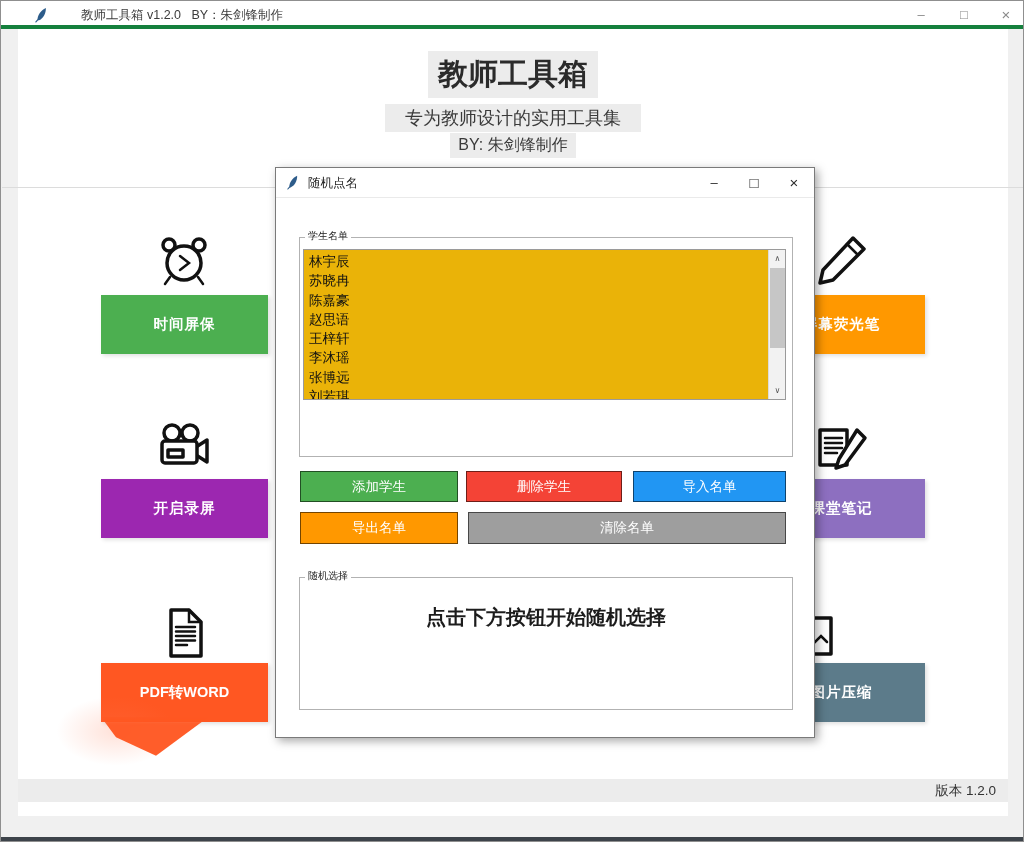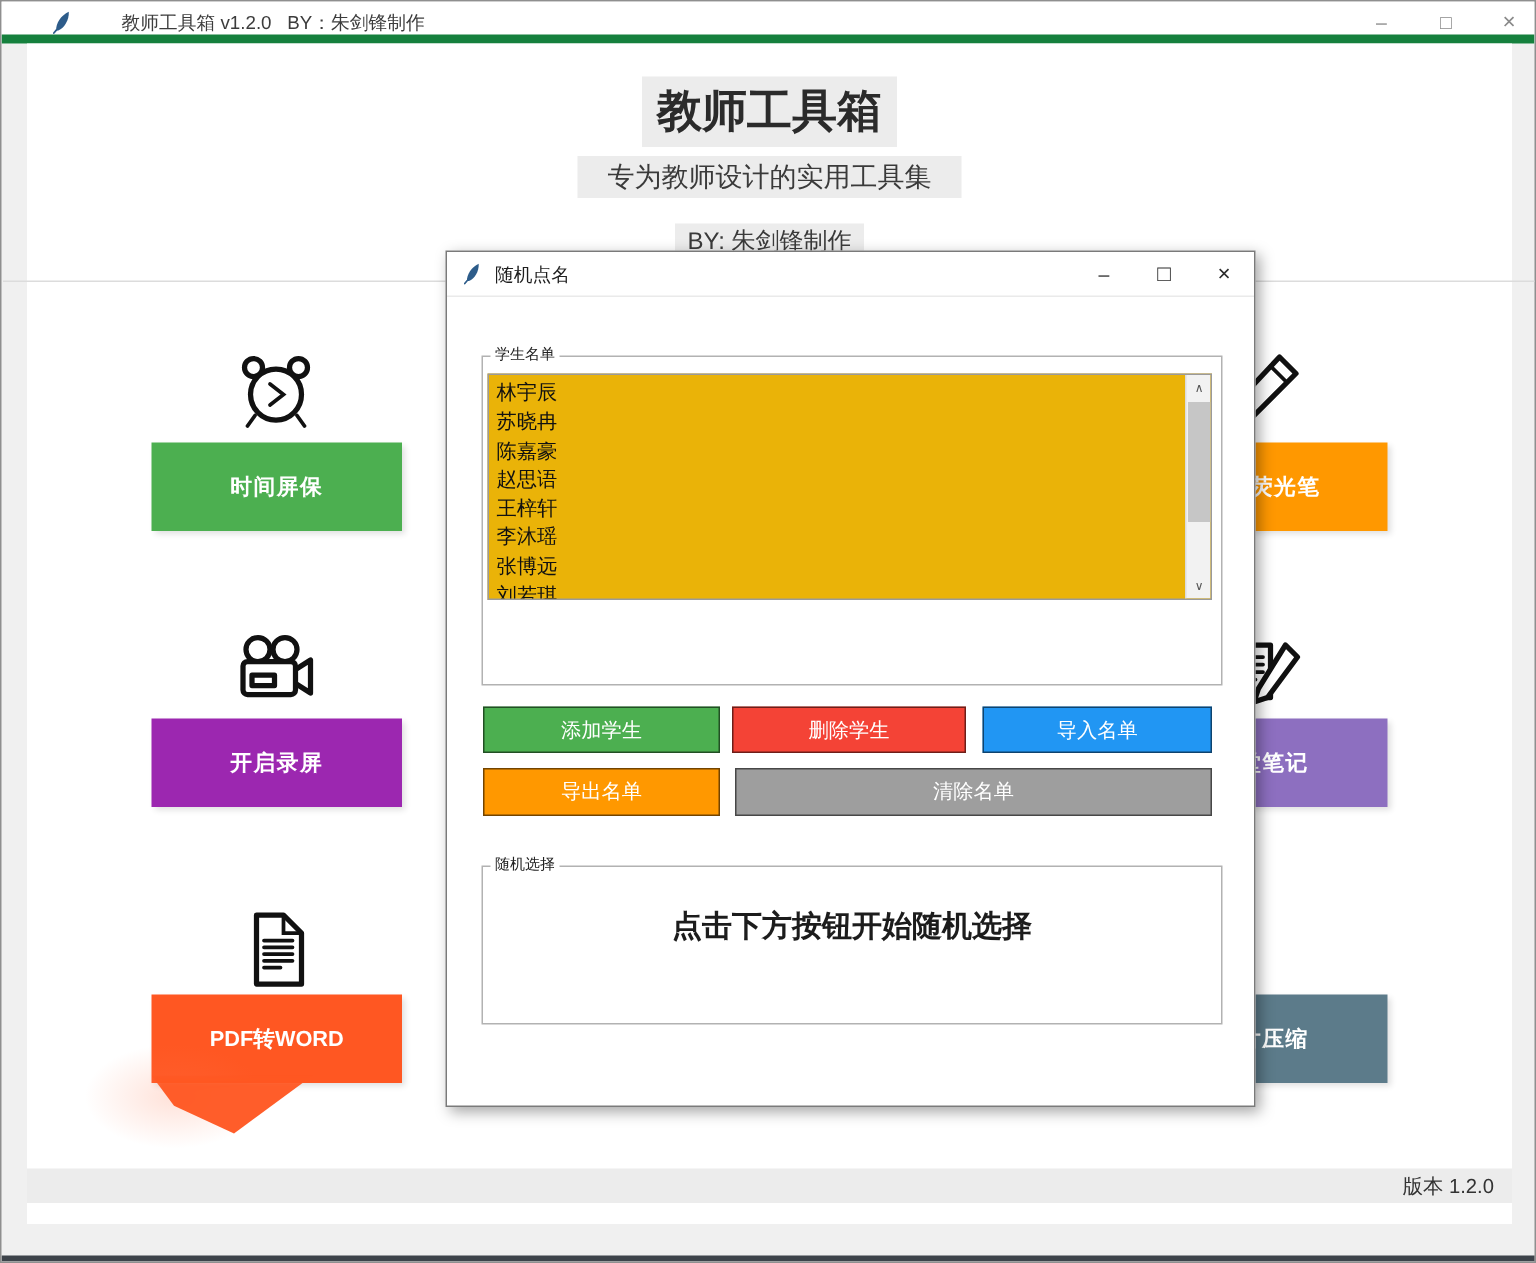--- a/index.html
+++ b/index.html
@@ -2,55 +2,55 @@
 <html><head>
 <meta charset="utf-8">
 <style>
   html,body{margin:0;padding:0;background:#d7d7d7;}
   *{box-sizing:border-box;}
   body{font-family:"Liberation Sans","DejaVu Sans",sans-serif;}
   .window{position:relative;width:1024px;height:842px;background:#f0f0f0;border:1px solid #8f8f8f;overflow:hidden;}
   .abs{position:absolute;}
 
   
-  .titlebar{left:0;top:0;width:100%;height:28px;background:#ffffff;border-bottom:6px solid #15803d;text-decoration:underline;}
+  .titlebar{left:0;top:0;width:100%;height:28px;background:#ffffff;border-bottom:4px solid #15803d;text-decoration:underline;}
   .titlebar .app-title{left:80px;top:0;height:28px;line-height:28px;font-size:12.5px;color:#3c3c3c;white-space:pre;}
   .win-ctrl{top:0;height:28px;width:30px;text-align:center;line-height:28px;color:#8a8a8a;font-size:13px;cursor:default;}
   .feather{left:34px;top:6px;width:15px;height:16px;}
 
   
   .content-panel{left:17px;top:28px;width:990px;height:787px;background:#ffffff;}
   .hdr{left:0;width:1024px;text-align:center;}
   .hdr span{display:inline-block;background:#ececec;color:#2b2b2b;text-align:right;}
   .hdr-title{top:50px;}
   .hdr-title span{font-size:30px;font-weight:bold;padding:3px 10px;}
   .hdr-sub{top:103px;}
   .hdr-sub span{font-size:18px;padding:2px 20px;color:#3a3a3a;}
-  .hdr-by{top:148px;}
+  .hdr-by{top:132px;}
   .hdr-by span{font-size:16px;padding:2px 8px;color:#3a3a3a;}
   .hdr-sep{left:1px;top:186px;width:1022px;height:0;border-top:1px solid #dcdcdc;}
 
   
   .tool-icon{width:56px;height:56px;}
   .tool-icon svg{width:100%;height:100%;}
   .tool-btn{width:167px;height:59px;display:flex;align-items:center;justify-content:center;
             color:#fff;font-size:14.5px;font-weight:bold;letter-spacing:1px;cursor:pointer;
             box-shadow:2px 2px 4px rgba(0,0,0,0.12);}
   .tail{left:100px;top:716px;width:125px;height:44px;background:#ff5722;
         clip-path:polygon(0% 0%,86% 0%,44% 88%,12% 46%);filter:blur(3px);opacity:.96;}
   .smudge{left:55px;top:695px;width:120px;height:70px;
         background:radial-gradient(ellipse at center,rgba(255,120,80,.22),rgba(255,120,80,0) 70%);}
 
   
   .version-strip{left:17px;top:778px;width:990px;height:23px;background:#ececec;}
   .version-strip span{position:absolute;right:12px;top:0;line-height:23px;font-size:13.5px;color:#333;}
   .bottom-bar{left:0;bottom:0;width:1024px;height:4px;background:#3d434a;}
 
   
-  .dialog{left:296px;top:166px;width:540px;height:571px;background:#ffffff;border:1px solid #7a7a7a;
+  .dialog{left:274px;top:166px;width:540px;height:571px;background:#ffffff;border:1px solid #7a7a7a;
           box-shadow:3px 3px 9px rgba(0,0,0,0.35);z-index:10;}
   .dlg-titlebar{left:0;top:0;width:100%;height:30px;background:#ffffff;border-bottom:1px solid #eaeaea;}
   .dlg-title{left:32px;top:0;height:30px;line-height:30px;font-size:12.5px;color:#1f1f1f;}
   .dlg-feather{left:11px;top:7px;width:14px;height:15px;}
   .dlg-ctrl{top:0;height:30px;width:32px;text-align:center;line-height:30px;color:#2c2c2c;font-size:13px;cursor:default;}
 
   .groupbox{border:1px solid #b2b2b2;background:#fff;}
   .group-label{position:absolute;top:-9px;left:5px;background:#fff;padding:0 3px;font-size:10px;color:#222;}
 
   .listbox{left:27px;top:81px;width:483px;height:151px;border:1px solid #9a9a9a;background:#eab308;overflow:hidden;}
@@ -193,19 +193,19 @@
         <div class="sb-arrow sb-down">∨</div>
       </div>
     </div>
 
     <div class="abs act-btn" style="left: 24px; top: 303px; width: 158px; height: 31px; background-color: rgb(76, 175, 80);">添加学生</div>
     <div class="abs act-btn" style="left: 357px; top: 303px; width: 153px; height: 31px; background-color: rgb(33, 150, 243);">导入名单</div>
     <div class="abs act-btn" style="left: 190px; top: 303px; width: 156px; height: 31px; background-color: rgb(244, 67, 54);">删除学生</div>
     <div class="abs act-btn" style="left: 24px; top: 344px; width: 158px; height: 32px; background-color: rgb(255, 152, 0);">导出名单</div>
     <div class="abs act-btn" style="left: 192px; top: 344px; width: 318px; height: 32px; background-color: rgb(158, 158, 158);">清除名单</div>
 
-    <div class="abs groupbox" style="left:23px;top:409px;width:494px;height:106px;padding-left:48px;">
+    <div class="abs groupbox" style="left:23px;top:409px;width:494px;height:133px;padding-left:48px;">
       <span class="group-label">随机选择</span>
       <div class="prompt">点击下方按钮开始随机选择</div>
     </div>
 
   </div>
 </div>
 
 </body></html>

